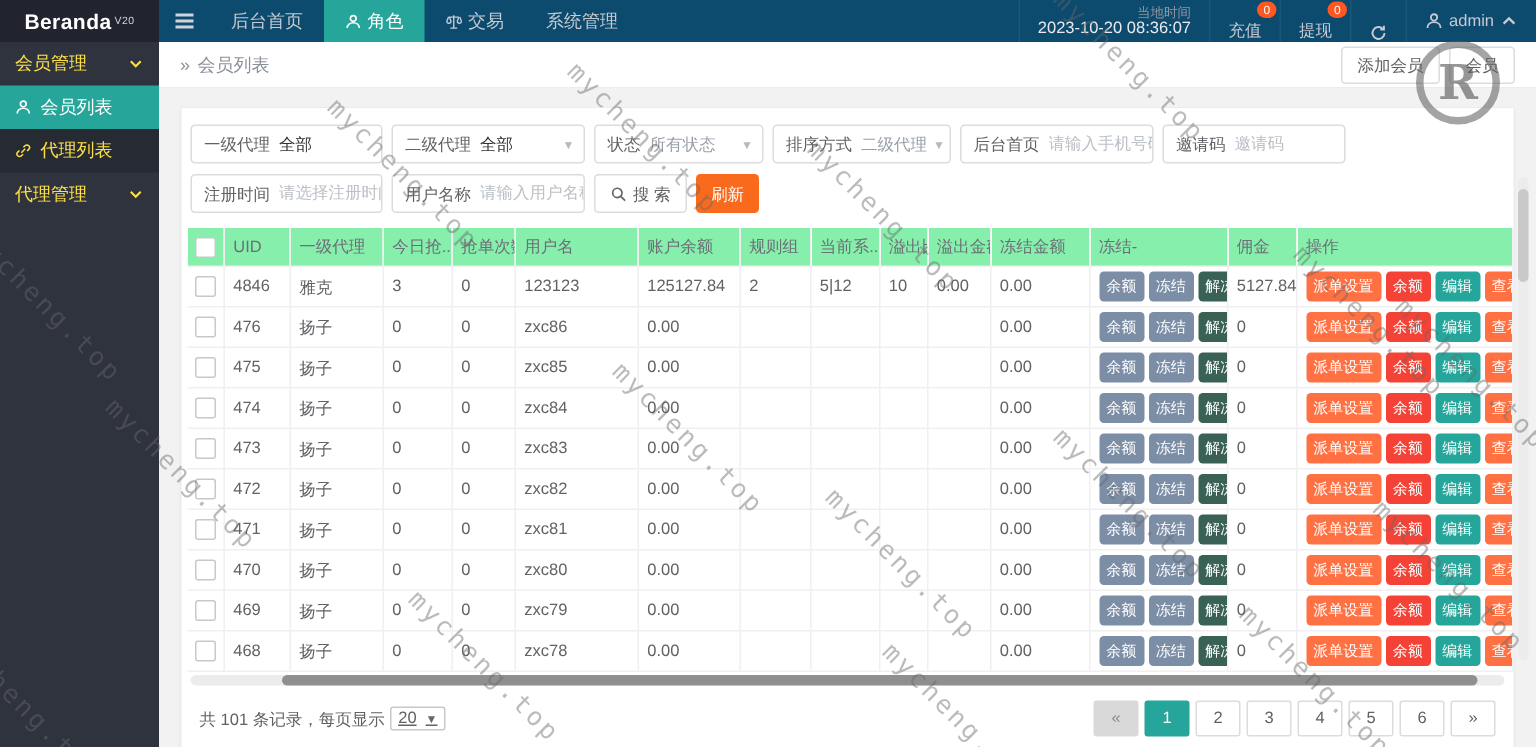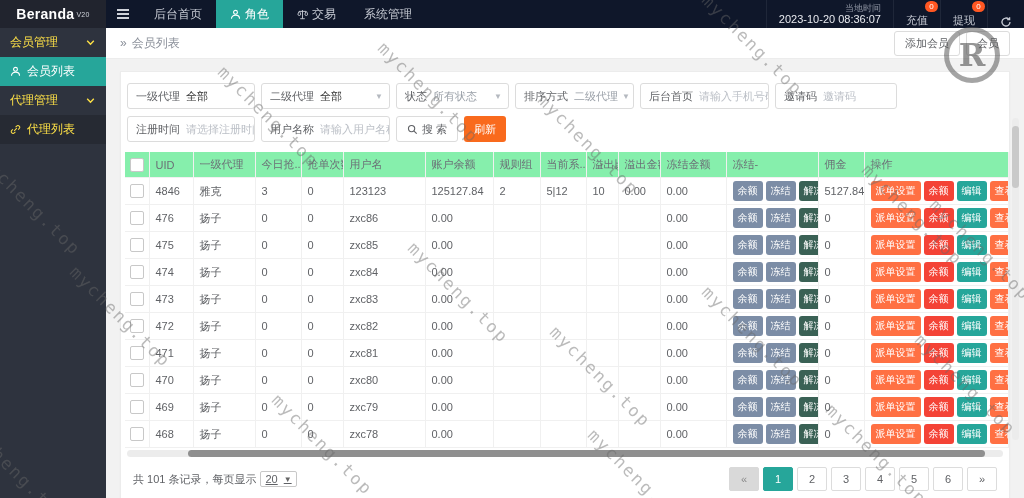--- a/index.html
+++ b/index.html
@@ -1,20 +1,20 @@
 <!DOCTYPE html>
 <html><head>
 <meta charset="utf-8">
 <style>
   html,body{margin:0;padding:0;}
   body{width:1024px;height:498px;position:relative;overflow:hidden;
        font-family:"Liberation Sans","DejaVu Sans",sans-serif;background:#f2f2f2;
        -webkit-font-smoothing:antialiased;}
   
-  .topbar{position:absolute;left:0;top:0;width:1024px;height:28px;background:#0f172a;display:flex;align-items:stretch;z-index:3;}
+  .topbar{position:absolute;left:0;top:0;width:1024px;height:28px;background:#0c4a6e;display:flex;align-items:stretch;z-index:3;}
   .logo{width:106px;background:#21242e;color:#fff;display:flex;align-items:center;justify-content:center;font-size:14px;font-weight:bold;letter-spacing:.3px;}
   .logo sup{font-size:7px;margin-left:2px;color:#cfd3da;font-weight:normal;}
   .hamburger{width:34px;display:flex;flex-direction:column;justify-content:center;align-items:center;gap:2px;cursor:pointer;}
   .hamburger i{display:block;width:12px;height:2px;background:#cfd3da;}
   .nav{display:flex;align-items:stretch;}
   .nav-item{display:flex;align-items:center;gap:4px;padding:0 14px;color:#c6cad3;font-size:12px;cursor:pointer;}
   .nav-item.active{background:#26a69a;color:#fff;}
   .nav-item svg{width:11px;height:11px;}
   .tb-right{margin-left:auto;display:flex;align-items:stretch;color:#c6cad3;font-size:11px;}
   .tb-sec{display:flex;align-items:flex-end;padding:0 12px;border-left:1px solid rgba(255,255,255,.07);position:relative;cursor:pointer;}
@@ -125,48 +125,58 @@
     <div class="tb-sec">
       <span>提现</span>
       <span class="badge">0</span>
     </div>
     <div class="tb-sec">
       <svg viewBox="0 0 12 12" fill="none" stroke="currentColor" stroke-width="1.3">
           <path d="M10 6a4 4 0 11-1.1-2.75"></path>
           <path d="M9.6 1.2v2.4H7.2"></path>
         </svg>
     </div>
+    <div class="tb-sec userblk">
+      <svg viewBox="0 0 12 12" fill="none" stroke="currentColor" stroke-width="1.2">
+          <circle cx="6" cy="3.6" r="2.1"></circle>
+          <path d="M1.6 10.6c0-2.5 2-3.9 4.4-3.9s4.4 1.4 4.4 3.9"></path>
+        </svg>
+      <span>admin</span>
+      <svg viewBox="0 0 10 10" fill="none" stroke="currentColor" stroke-width="1.3">
+          <path d="M2 6.5l3-3 3 3"></path>
+        </svg>
+    </div>
   </div>
 </div>
 
 <div class="sidebar">
   <div class="side-item">
     <span class="grow">会员管理</span>
     <svg viewBox="0 0 10 10" fill="none" stroke="currentColor" stroke-width="1.3">
         <path d="M2 3.5l3 3 3-3"></path>
       </svg>
   </div>
   <div class="side-item side-sub active">
     <svg viewBox="0 0 12 12" fill="none" stroke="currentColor" stroke-width="1.2">
         <circle cx="6" cy="3.6" r="2.1"></circle>
         <path d="M1.6 10.6c0-2.5 2-3.9 4.4-3.9s4.4 1.4 4.4 3.9"></path>
       </svg>
     <span class="grow">会员列表</span>
   </div>
+  <div class="side-item side-sub">
+    <svg viewBox="0 0 12 12" fill="none" stroke="currentColor" stroke-width="1.1">
+        <path d="M4.6 7.4l2.8-2.8M3.2 5.8L2 7a1.9 1.9 0 002.7 2.7l1.2-1.2M8.8 6.2L10 5a1.9 1.9 0 00-2.7-2.7L6.1 3.5"></path>
+      </svg>
+    <span class="grow">代理列表</span>
+  </div>
   <div class="side-item">
     <span class="grow">代理管理</span>
     <svg viewBox="0 0 10 10" fill="none" stroke="currentColor" stroke-width="1.3">
         <path d="M2 3.5l3 3 3-3"></path>
       </svg>
-  </div>
-  <div class="side-item side-sub">
-    <svg viewBox="0 0 12 12" fill="none" stroke="currentColor" stroke-width="1.1">
-        <path d="M4.6 7.4l2.8-2.8M3.2 5.8L2 7a1.9 1.9 0 002.7 2.7l1.2-1.2M8.8 6.2L10 5a1.9 1.9 0 00-2.7-2.7L6.1 3.5"></path>
-      </svg>
-    <span class="grow">代理列表</span>
   </div>
 </div>
 
 <div class="main">
   <div class="crumbbar">
     <span class="crumb">
       <span>»</span>
       <span>会员列表</span>
     </span>
     <div class="pagebtns">

